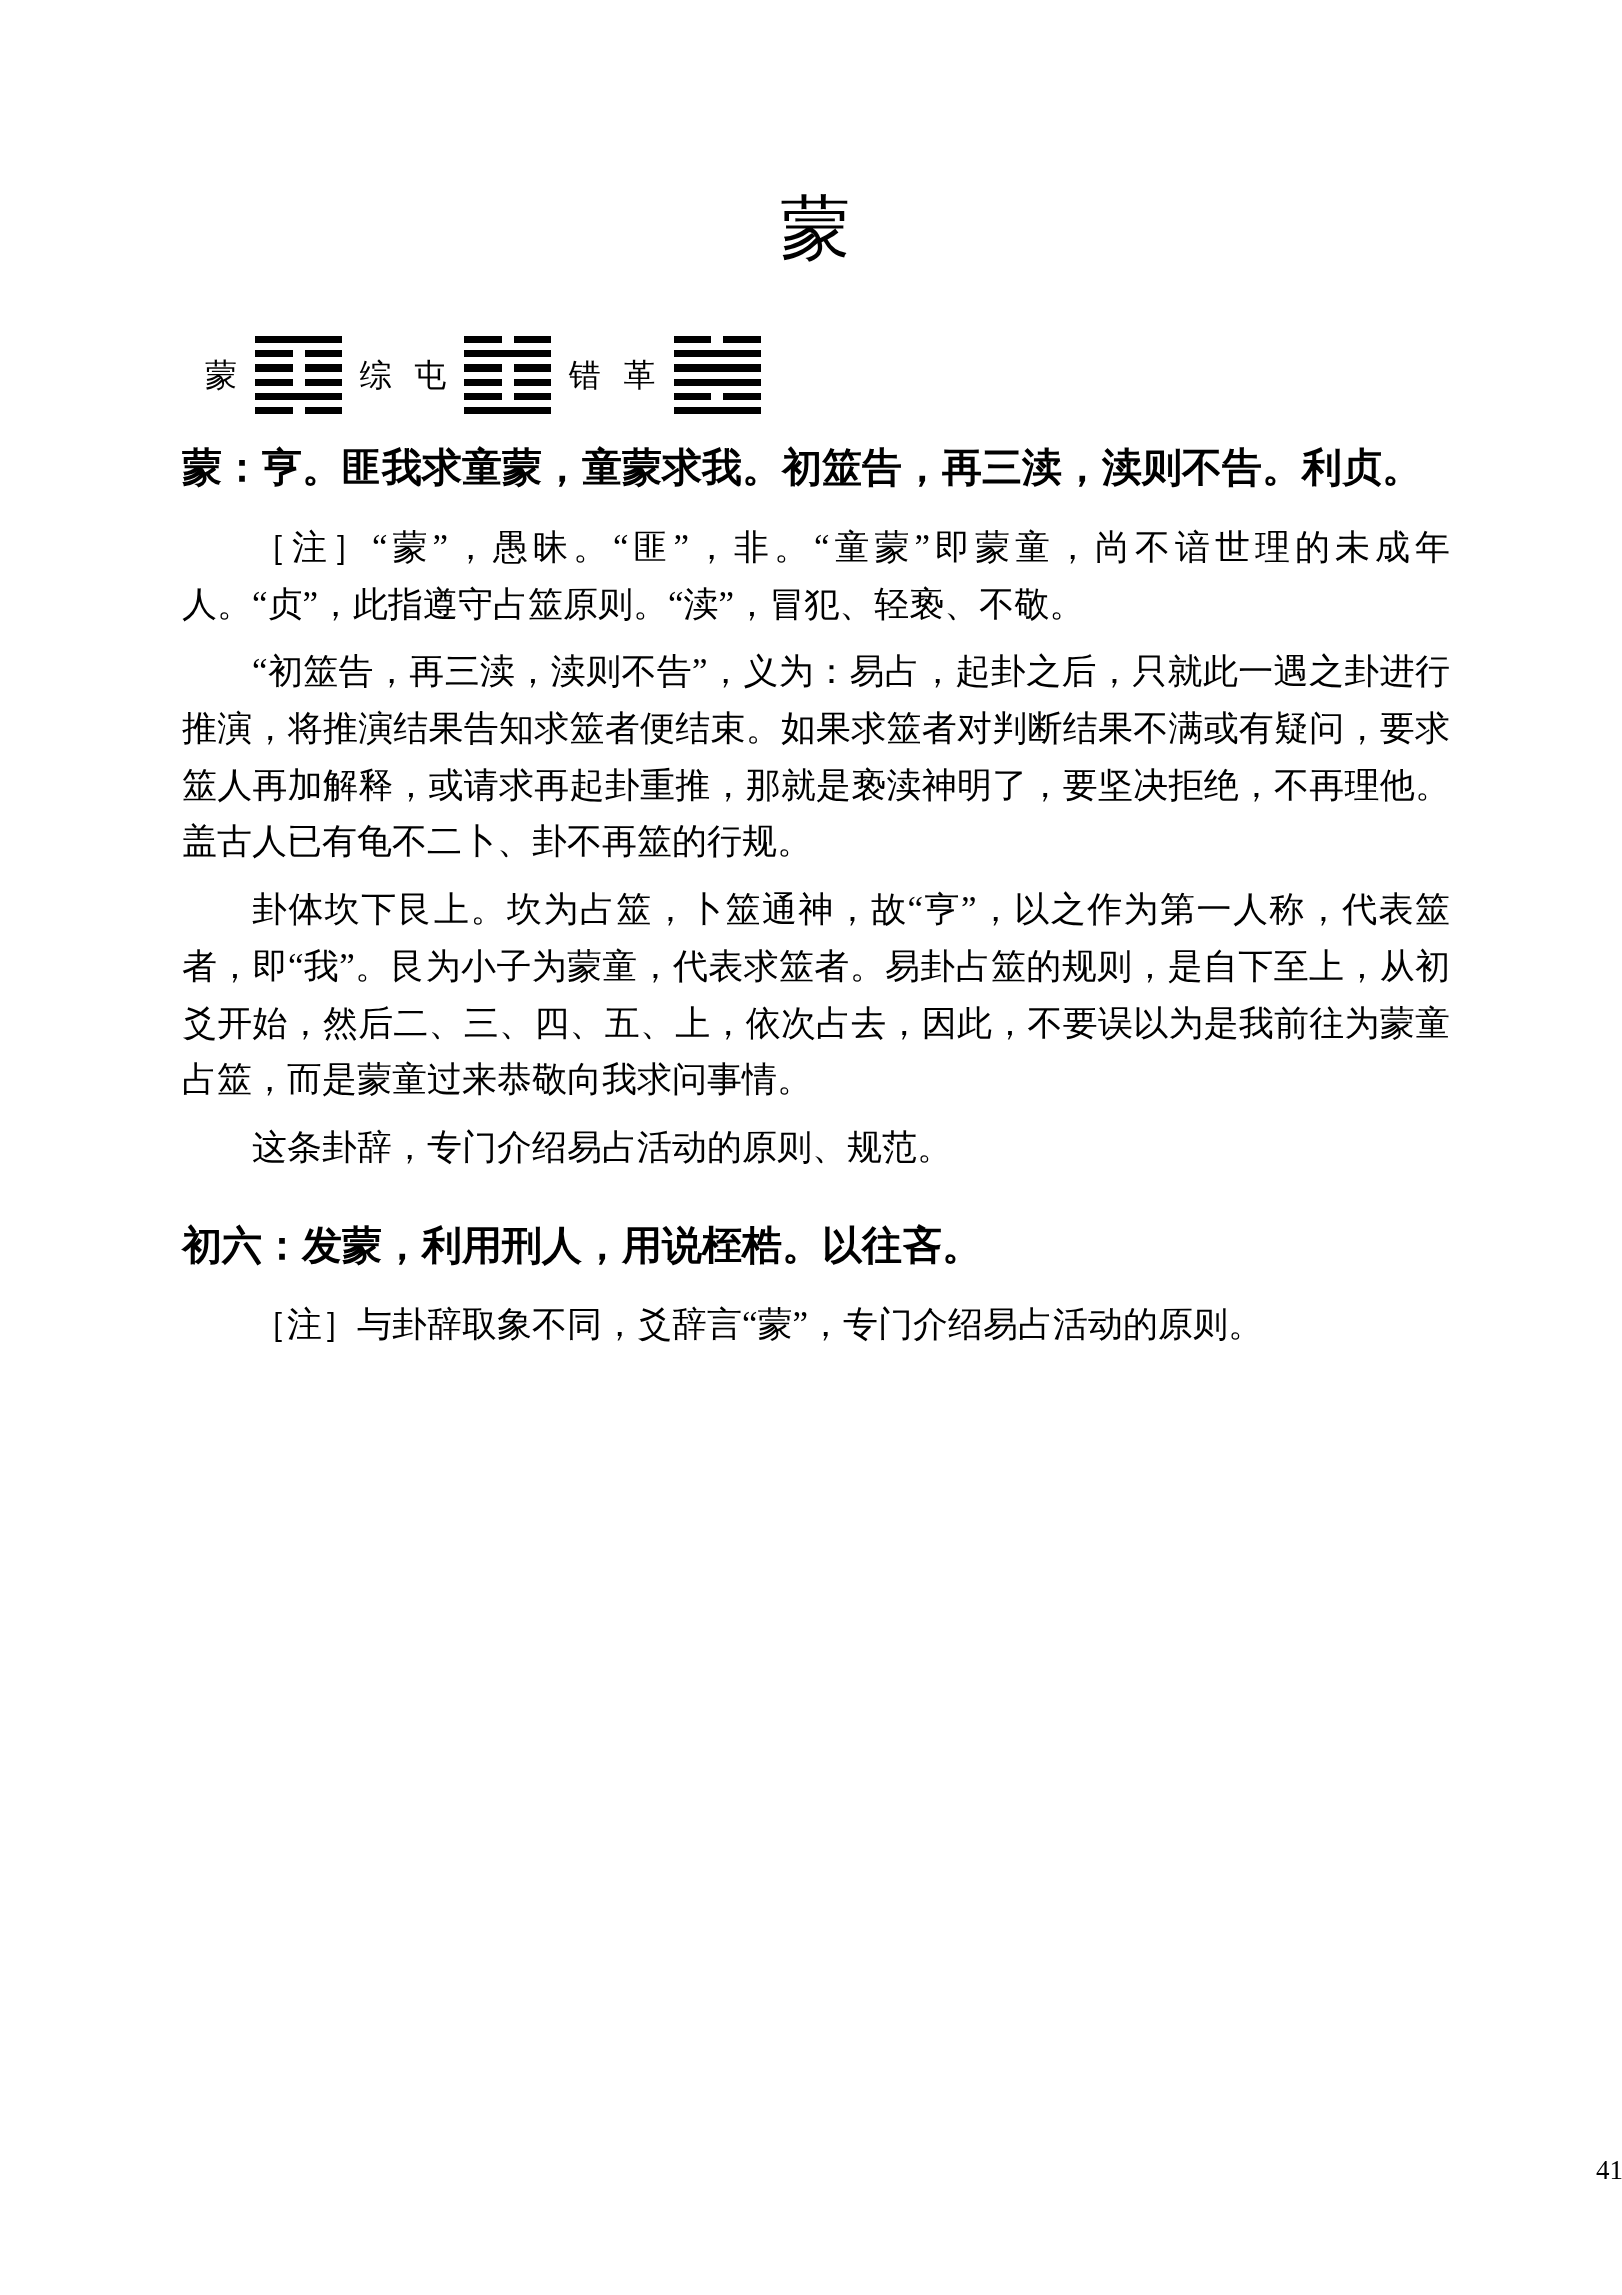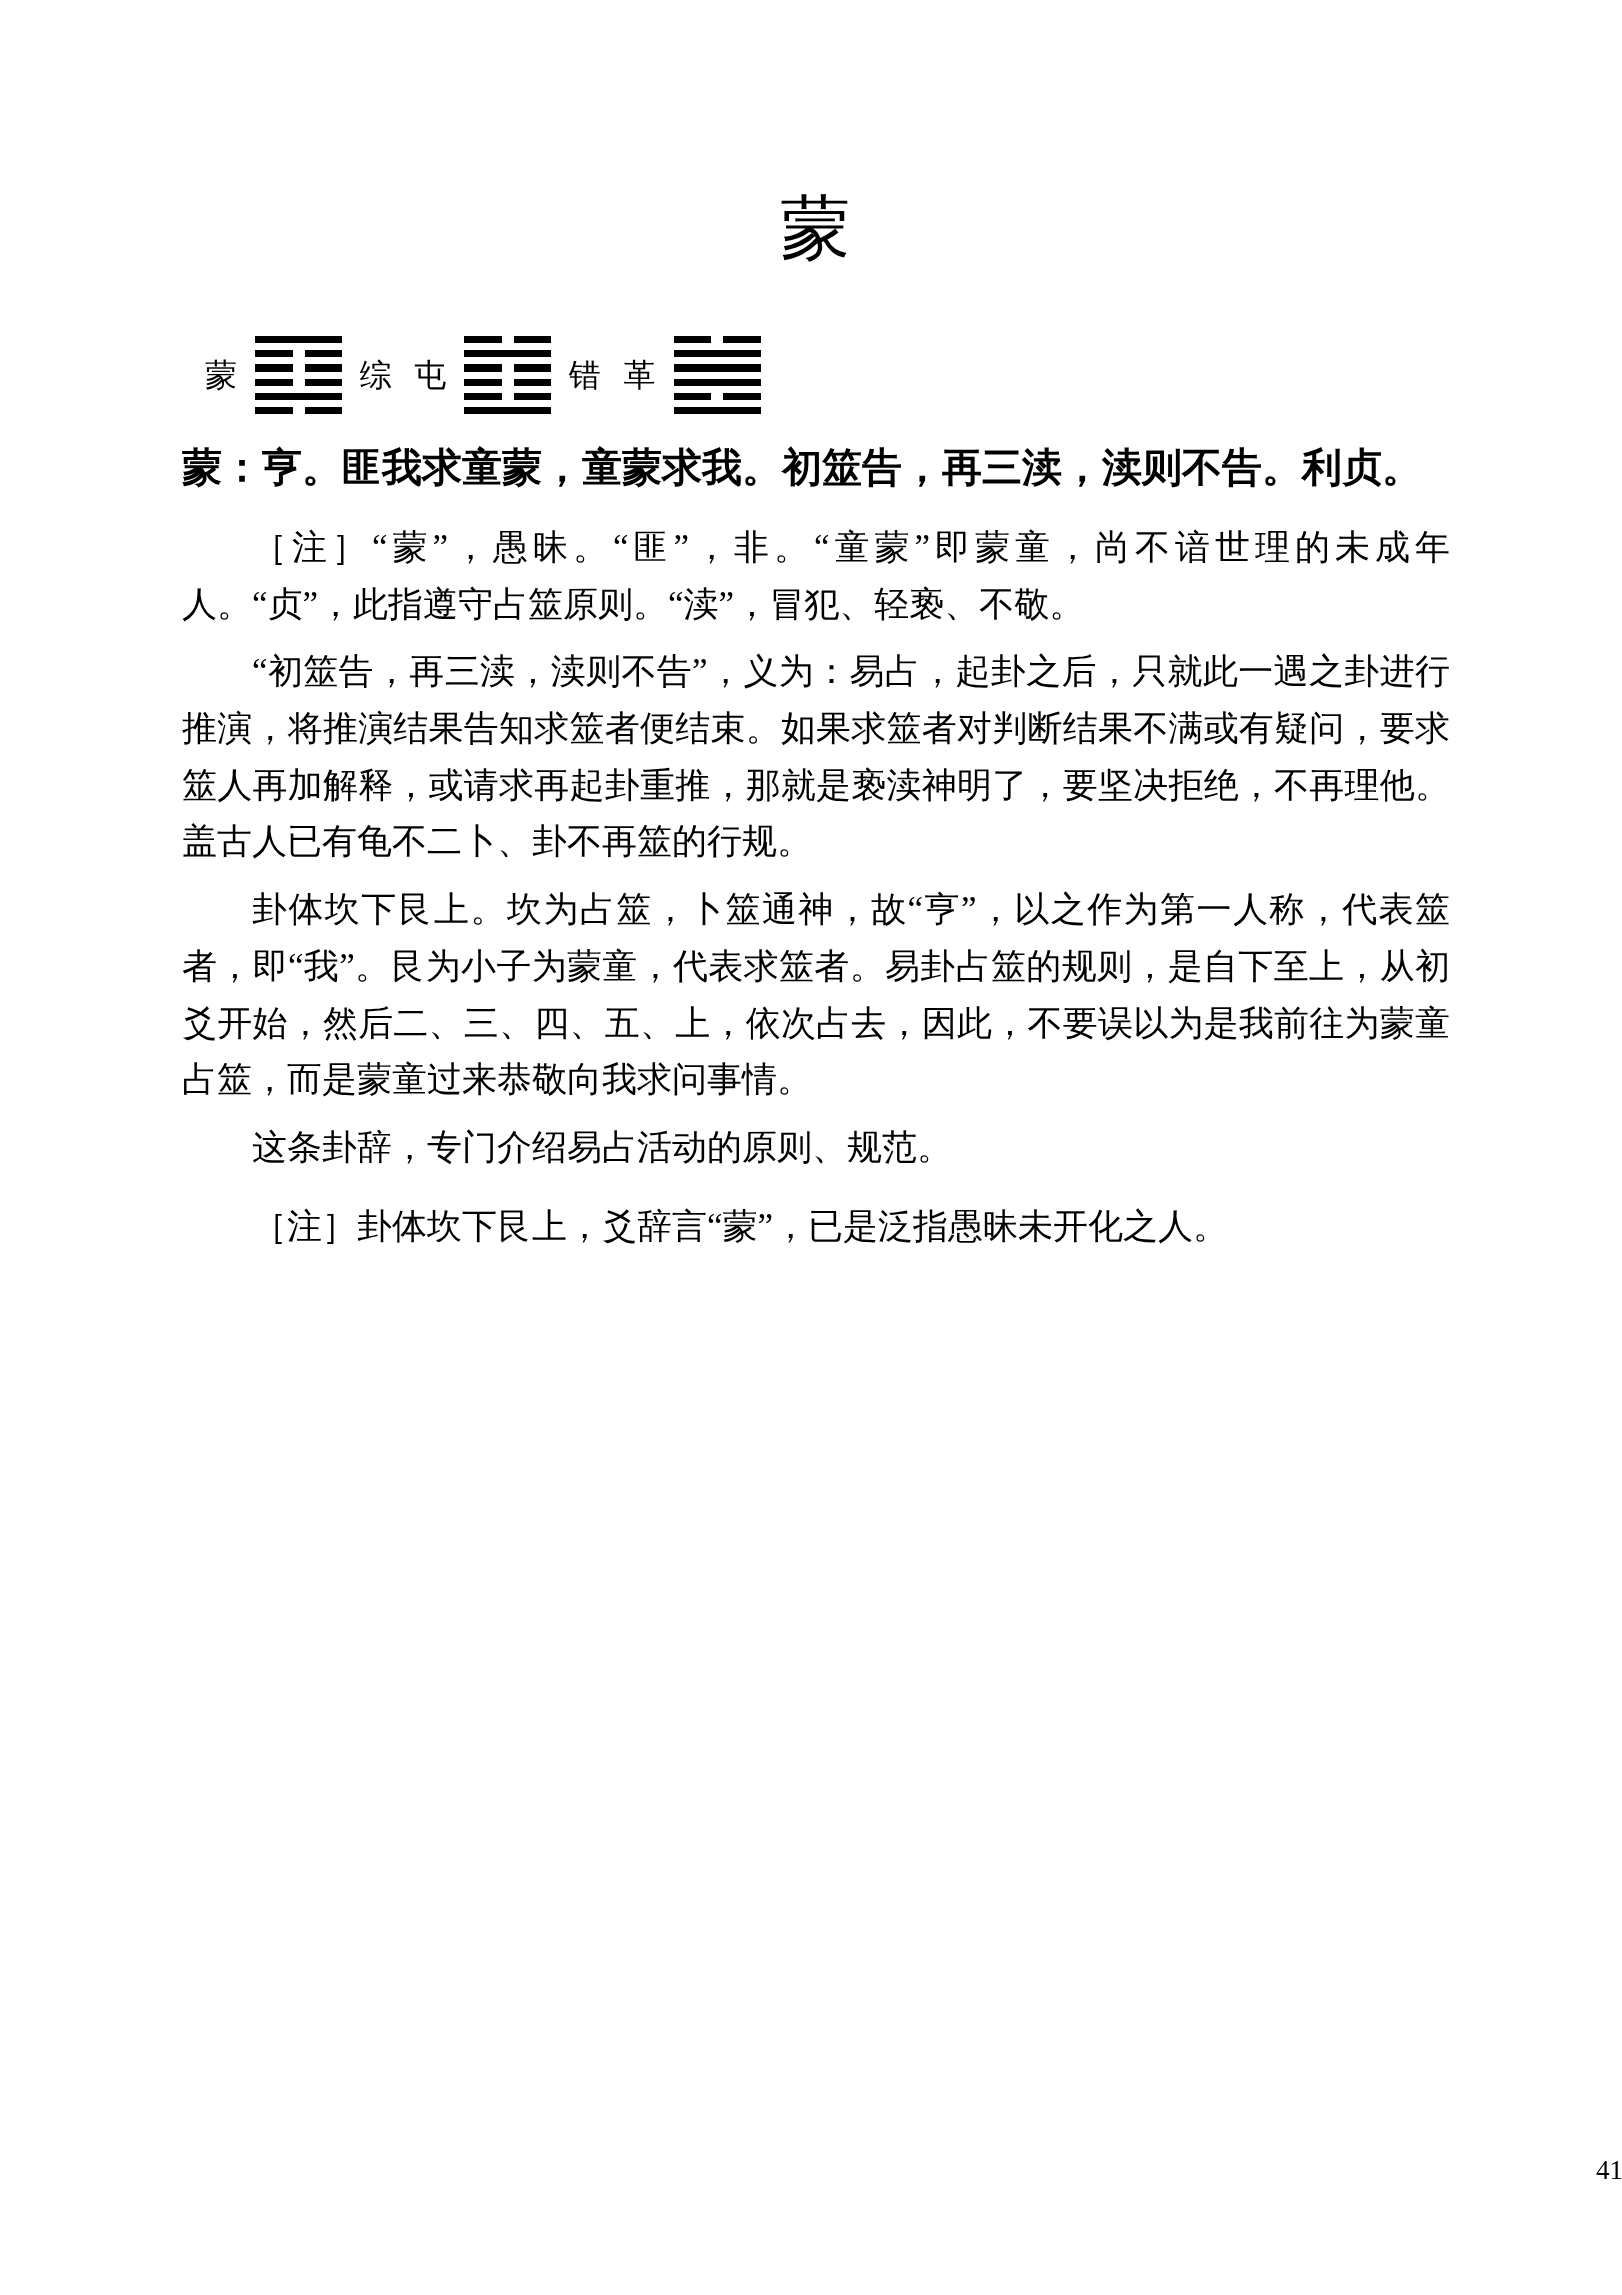--- a/index.html
+++ b/index.html
@@ -214,21 +214,22 @@
     <div class="guaci">蒙：亨。匪我求童蒙，童蒙求我。初筮告，再三渎，渎则不告。利贞。</div>
 
     <p class="para first">［注］“蒙”，愚昧。“匪”，非。“童蒙”即蒙童，尚不谙世理的未成年人。“贞”，此指遵守占筮原则。“渎”，冒犯、轻亵、不敬。</p>
 
     <p class="para">“初筮告，再三渎，渎则不告”，义为：易占，起卦之后，只就此一遇之卦进行推演，将推演结果告知求筮者便结束。如果求筮者对判断结果不满或有疑问，要求筮人再加解释，或请求再起卦重推，那就是亵渎神明了，要坚决拒绝，不再理他。盖古人已有龟不二卜、卦不再筮的行规。</p>
 
     <p class="para">卦体坎下艮上。坎为占筮，卜筮通神，故“亨”，以之作为第一人称，代表筮者，即“我”。艮为小子为蒙童，代表求筮者。易卦占筮的规则，是自下至上，从初爻开始，然后二、三、四、五、上，依次占去，因此，不要误以为是我前往为蒙童占筮，而是蒙童过来恭敬向我求问事情。</p>
 
     <p class="para">这条卦辞，专门介绍易占活动的原则、规范。</p>
 
-
-    <p class="para first">［注］卦体坎下艮上，爻辞言“蒙”，已是泛指愚昧未开化之人。</p>
+    <div class="yaoci">初六：发蒙，利用刑人，用说桎梏。以往吝。</div>
+
+    <p class="para first">［注］与卦辞取象不同，爻辞言“蒙”，专门介绍易占活动的原则。</p>
 
 
   </div>
 
   <div class="page-number">41</div>
 </div>
 
 
 </body></html>

